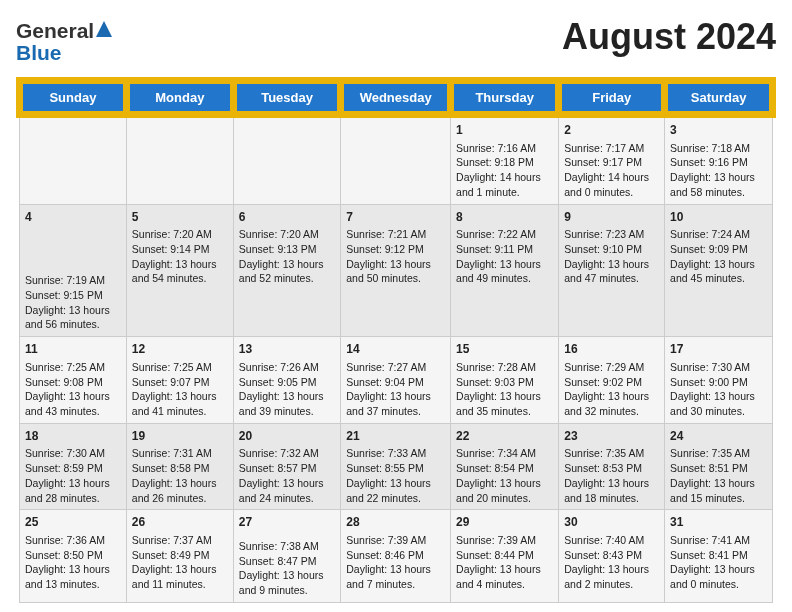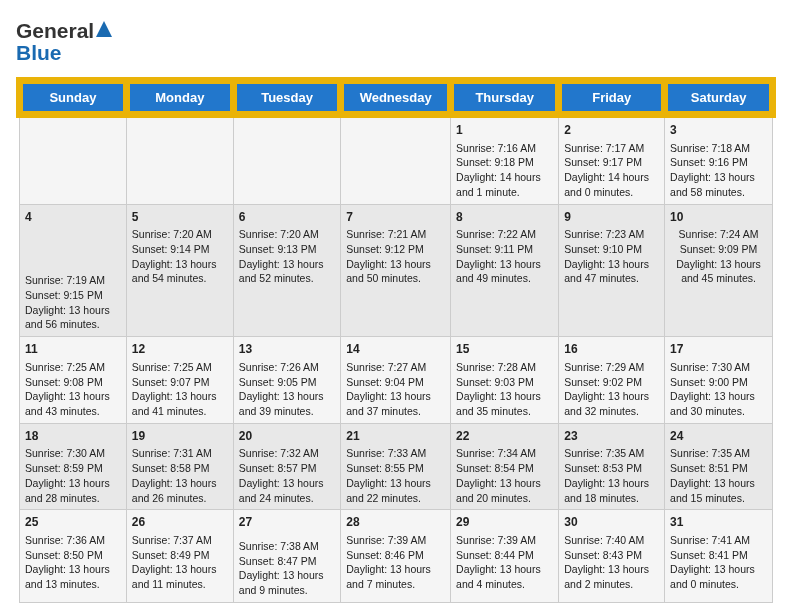--- a/index.html
+++ b/index.html
@@ -91,20 +91,21 @@
       <span style="font-size:21px; font-weight:bold; color:#333;">General</span>
       <svg width="16" height="20" viewBox="0 0 16 20" style="margin-left:2px;">
         <polygon points="8,0 16,16 0,16" fill="#1a6ab1"></polygon>
       </svg>
     </div>
     <div>
       <span style="font-size:21px; font-weight:bold; color:#1a6ab1;">Blue</span>
     </div>
   </div>
   <div class="title-block">
+    <h1>August 2024</h1>
   </div>
 </div>
 
 <table>
   <thead>
     <tr>
     <th>Sunday</th>
         <th>Monday</th>
         <th>Tuesday</th>
         <th>Wednesday</th>
@@ -170,21 +171,21 @@
 Daylight: 13 hours and 49 minutes.</div>
         </td>
         <td>
           <span class="day-num">9</span>
           <div class="day-info" style="white-space: pre-line;">Sunrise: 7:23 AM
 Sunset: 9:10 PM
 Daylight: 13 hours and 47 minutes.</div>
         </td>
         <td>
           <span class="day-num">10</span>
-          <div class="day-info" style="white-space: pre-line; text-align: center;">Sunrise: 7:24 AM
+          <div class="day-info" style="white-space: pre-line;">Sunrise: 7:24 AM
 Sunset: 9:09 PM
 Daylight: 13 hours and 45 minutes.</div>
         </td>
       </tr>
       <tr>
         <td>
           <span class="day-num">11</span>
           <div class="day-info" style="white-space: pre-line;">Sunrise: 7:25 AM
 Sunset: 9:08 PM
 Daylight: 13 hours and 43 minutes.</div>

